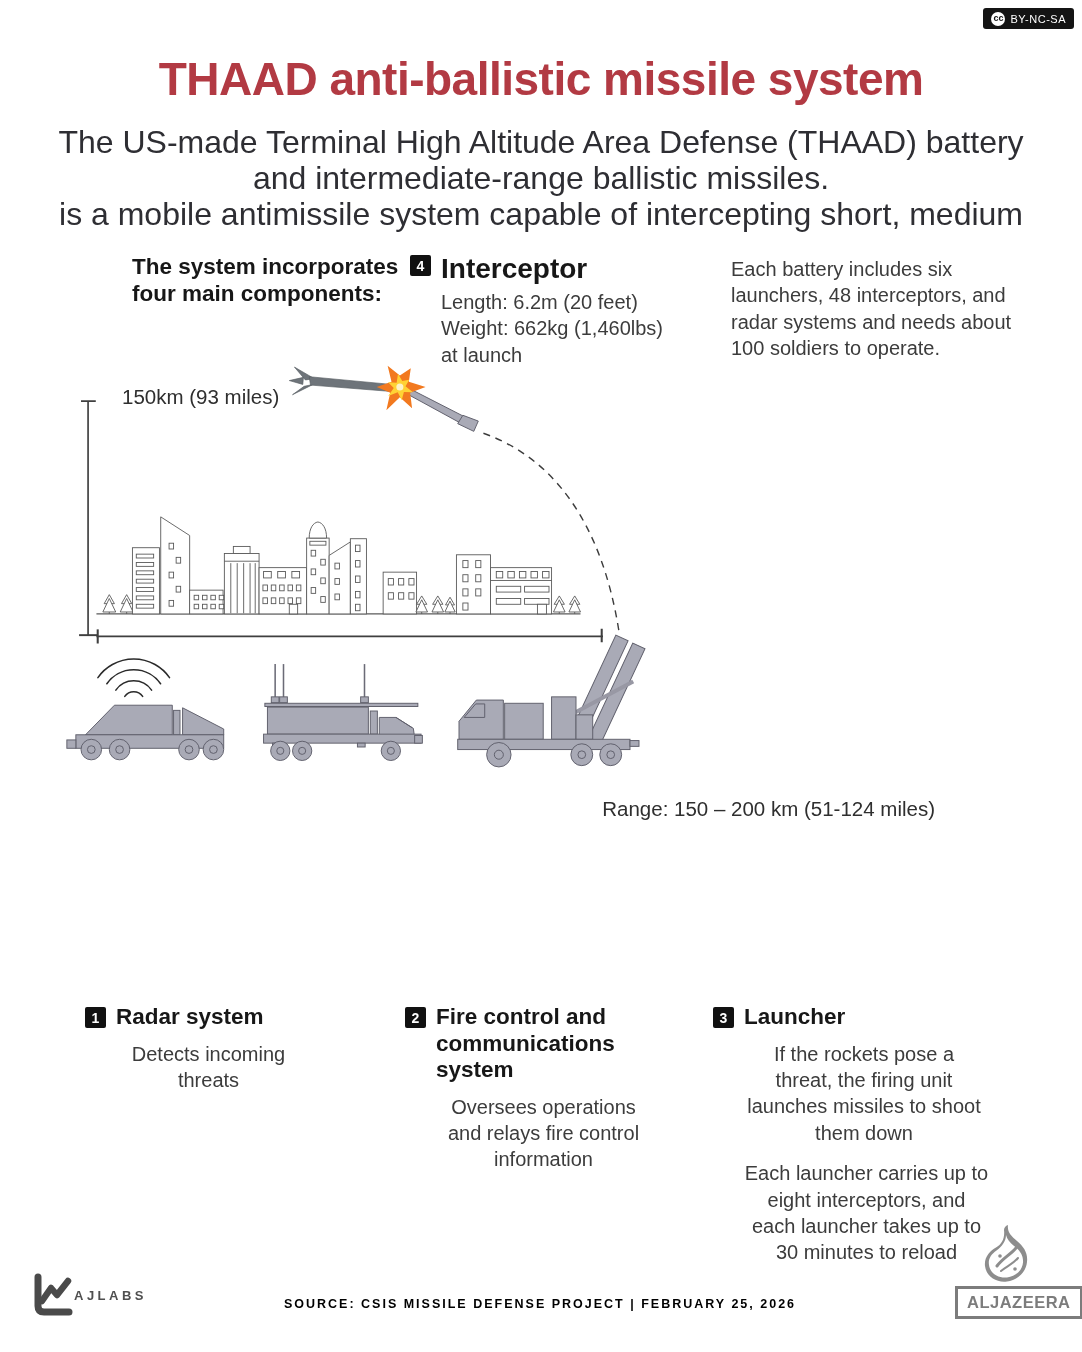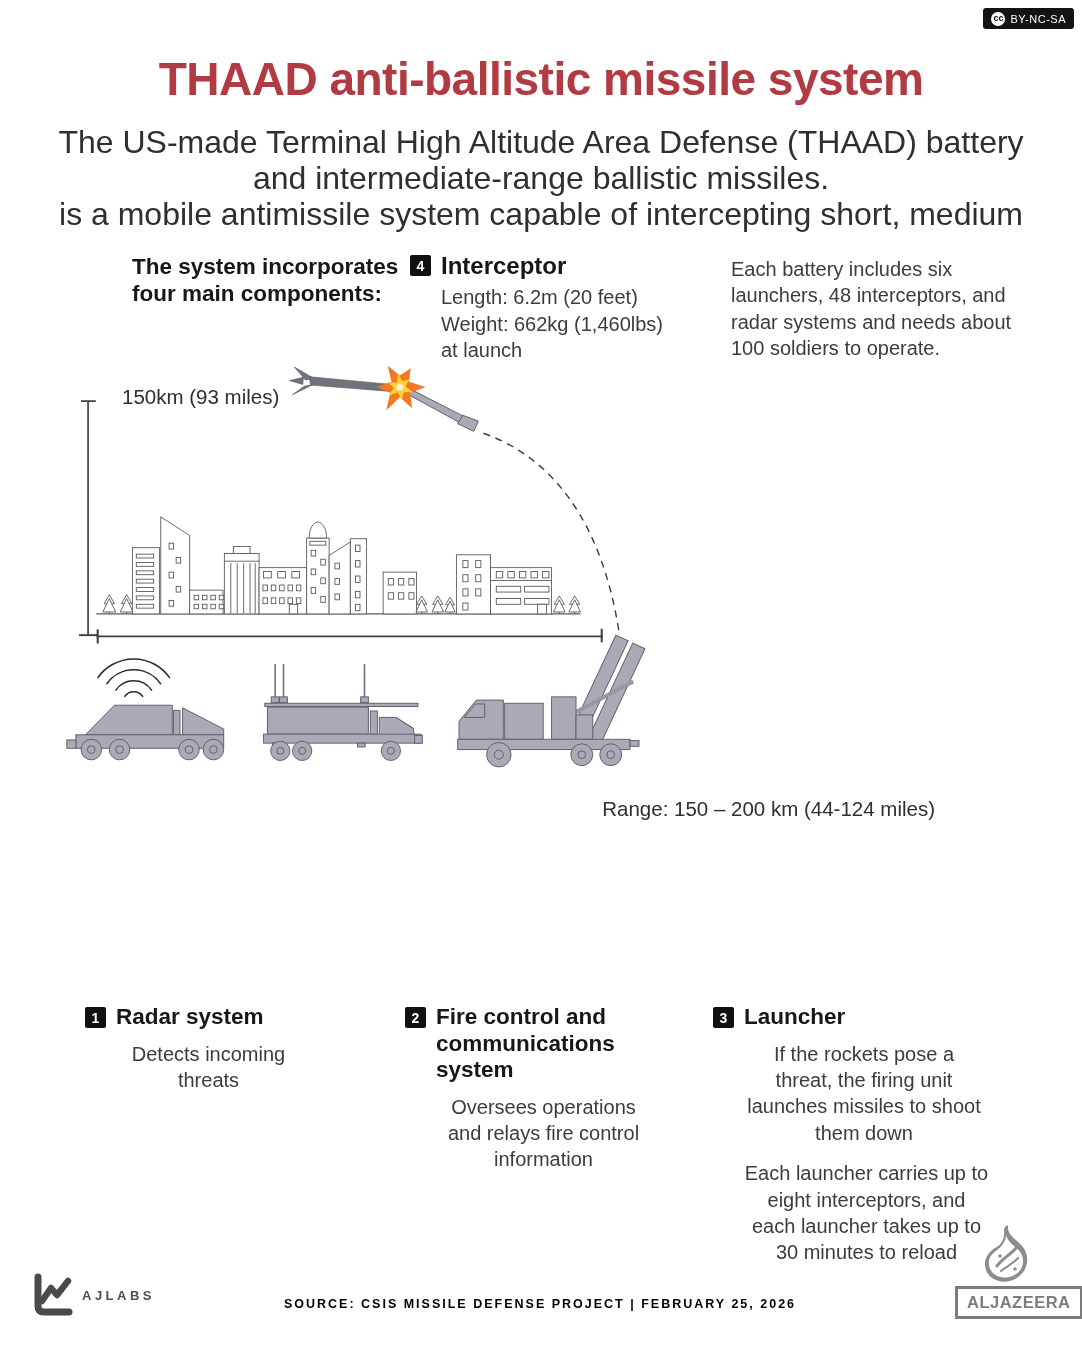--- a/index.html
+++ b/index.html
@@ -25,21 +25,21 @@
   .body-txt{font-size:20px;line-height:1.32;color:#3c3c3c;}
 
   .comp-head{display:flex;gap:10px;align-items:flex-start;}
   .num-badge{flex:0 0 auto;width:21px;height:21px;background:#111111;color:#ffffff;
     font-size:14px;font-weight:800;display:flex;align-items:center;justify-content:center;
     border-radius:2px;margin-top:3px;}
   .comp-desc{margin-left:31px;margin-top:10px;text-align:center;}
 
   .axis-label{font-size:20.5px;color:#2f2f2f;font-weight:500;}
 
-  .footer-ajlabs{left:28px;top:1272px;display:flex;align-items:center;gap:8px;text-align:right;}
+  .footer-ajlabs{left:28px;top:1272px;display:flex;align-items:center;gap:0;text-align:right;}
   .ajlabs-text{font-size:13px;font-weight:700;letter-spacing:3.5px;color:#4f4f4f;}
   .source-line{left:170px;top:1297px;width:740px;text-align:center;font-size:12.5px;
     font-weight:700;letter-spacing:2px;color:#000000;}
   .aj-box{left:955px;top:1286px;border:3px solid #7c7c7c;color:#7c7c7c;
     font-size:16.5px;font-weight:800;letter-spacing:.5px;padding:4px 9px;}
   .aj-mark{left:977px;top:1224px;}
 
   svg .sky{stroke:#5a5a5a;stroke-width:1.4;fill:#ffffff;}
   svg .veh{fill:#a9aab6;stroke:#5f5f6b;stroke-width:1.5;}
   svg .dark-missile{fill:#6e747a;stroke:#565c61;stroke-width:1;}
@@ -59,33 +59,33 @@
     <div>The US-made Terminal High Altitude Area Defense (THAAD) battery</div>
     <div>and intermediate-range ballistic missiles.</div>
     <div>is a mobile antimissile system capable of intercepting short, medium</div>
   </div>
 
   <div class="abs h-bold" style="left:88px;top:254px;width:295px;margin-left:44px;">The system incorporates four main components:</div>
 
   <div class="abs" style="left:410px;top:252px;width:285px;">
     <div class="comp-head">
       <span class="num-badge">4</span>
-      <span class="h-bold" style="font-size:24px;">Interceptor</span>
+      <span class="h-bold" style="font-size:28px;">Interceptor</span>
     </div>
     <div class="body-txt" style="margin-left:31px;margin-top:4px;">
       <div>Length: 6.2m (20 feet)</div>
       <div>Weight: 662kg (1,460lbs)</div>
       <div>at launch</div>
     </div>
   </div>
 
   <div class="abs body-txt" style="left:731px;top:256px;width:305px;">Each battery includes six launchers, 48 interceptors, and radar systems and needs about 100 soldiers to operate.</div>
 
   <div class="abs axis-label" style="left:122px;top:385px;">150km (93 miles)</div>
-  <div class="abs axis-label" style="left:560px;top:797px;width:375px;text-align:right;">Range: 150 – 200 km (44-124 miles)</div>
+  <div class="abs axis-label" style="left:560px;top:797px;width:375px;text-align:right;">Range: 150 – 200 km (51-124 miles)</div>
 
   <svg class="abs" style="left:0;top:360px;" width="1082" height="648" viewBox="0 360 1082 1008" preserveAspectRatio="xMinYMin meet">
     <svg x="0" y="360" width="1082" height="648" viewBox="0 360 1082 648">
 
     <g stroke="#3f3f3f" stroke-width="2.6">
       <line x1="137" y1="424" x2="137" y2="788"></line>
       <line x1="126" y1="424" x2="149" y2="424" stroke-width="3"></line>
       <line x1="123" y1="788" x2="151" y2="788" stroke-width="3"></line>
     </g>
     <g stroke="#3f3f3f" stroke-width="2.6">

